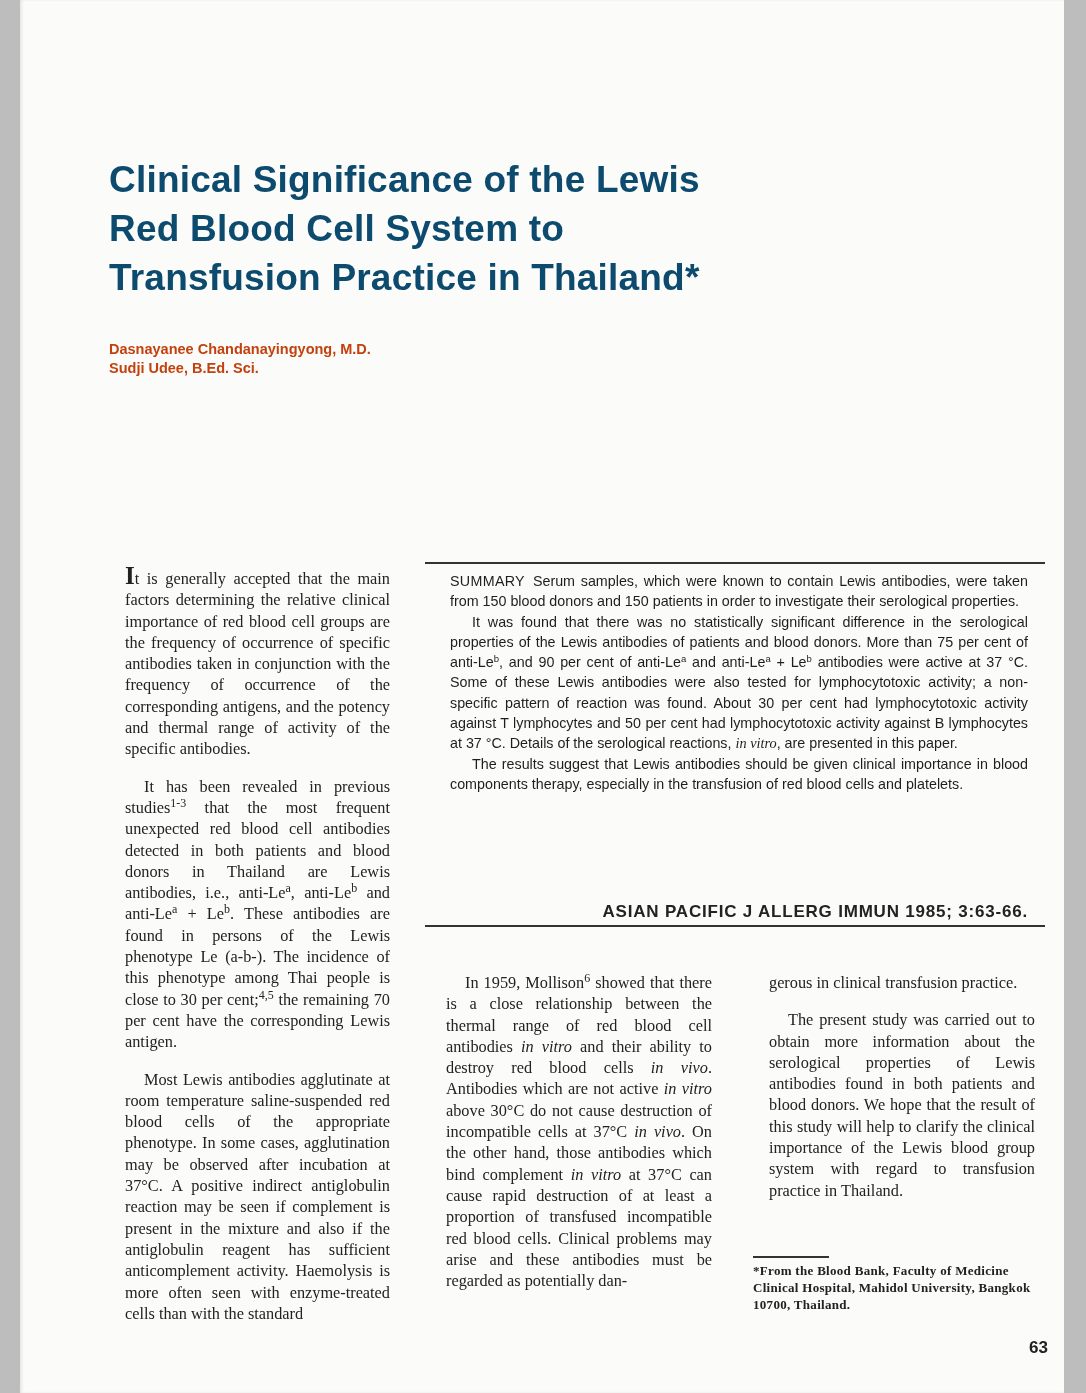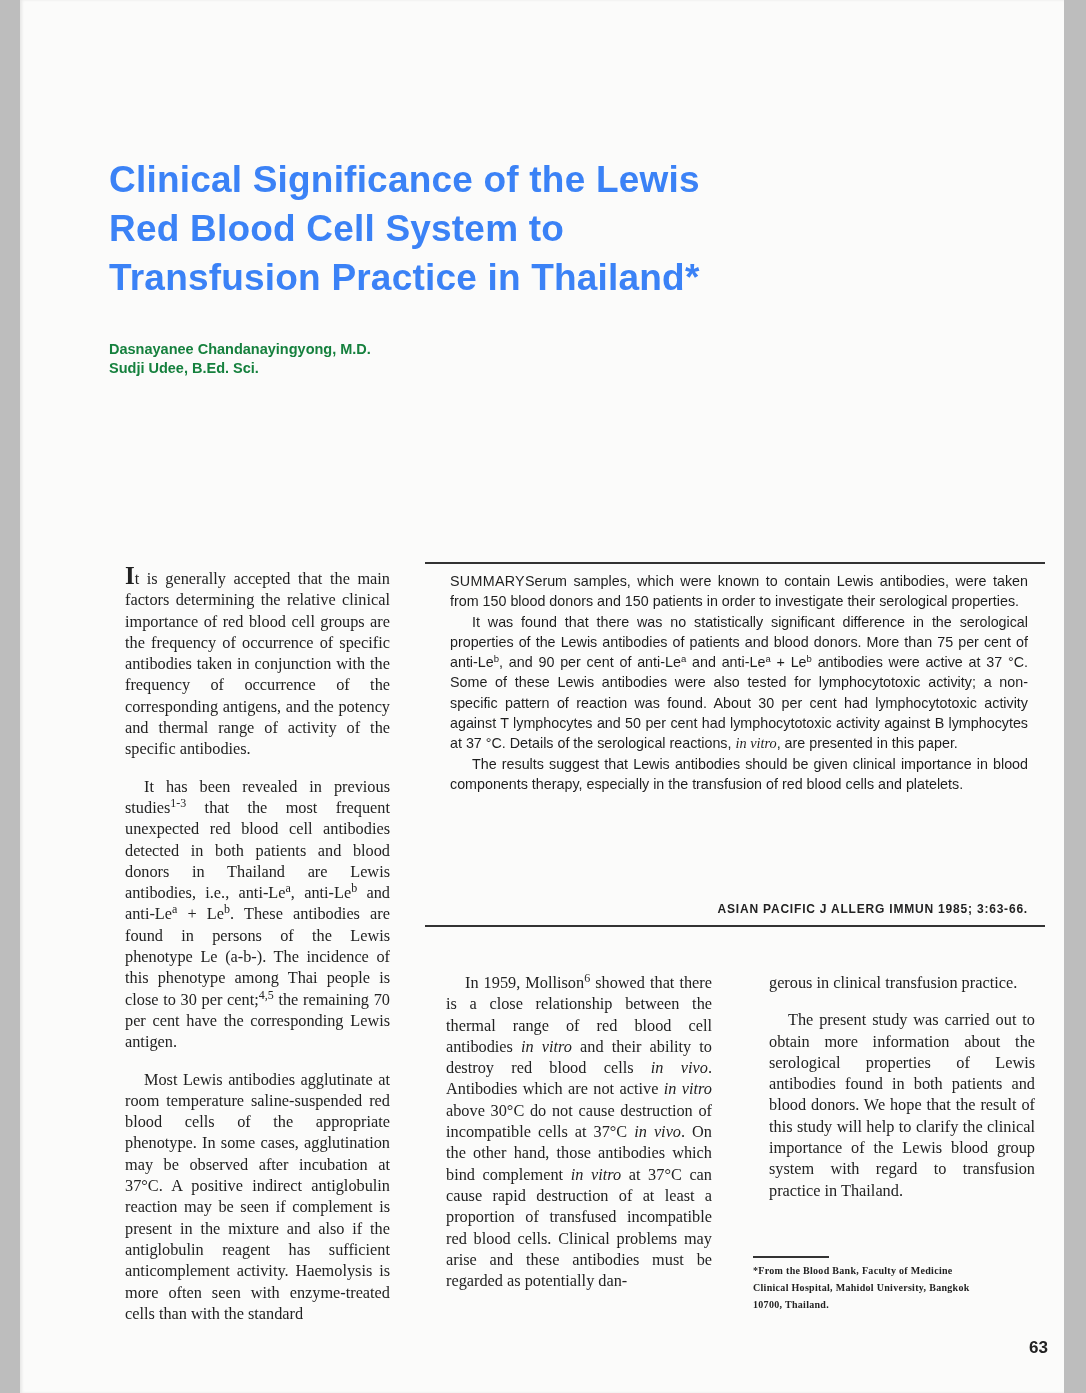--- a/index.html
+++ b/index.html
@@ -1,46 +1,46 @@
 <!DOCTYPE html>
 <html><head>
   <meta charset="utf-8">
   <style>
     html, body { margin:0; padding:0; }
     body { width:1086px; height:1393px; background:#bdbdbd; position:relative; overflow:hidden; font-family:"Liberation Serif", serif; color:#1a1a1a; }
     .page { position:absolute; left:20px; top:0; width:1044px; height:1393px; background:#fbfbfa; box-shadow: inset 2px 0 3px rgba(0,0,0,0.08); }
     .abs { position:absolute; }
 
-    .title { left:89px; top:155px; width:720px; font-family:"Liberation Sans", sans-serif; font-weight:bold; font-size:37px; line-height:49px; color:#3b82f6; letter-spacing:0.2px; }
+    .title { left:89px; top:155px; width:720px; font-family:"Liberation Sans", sans-serif; font-weight:bold; font-size:37px; line-height:49px; color:#0c4a6e; letter-spacing:0.2px; }
     .title div { white-space:nowrap; }
-    .authors { left:89px; top:340px; font-family:"Liberation Sans", sans-serif; font-weight:bold; font-size:14.5px; line-height:19px; color:#15803d; }
+    .authors { left:89px; top:340px; font-family:"Liberation Sans", sans-serif; font-weight:bold; font-size:14.5px; line-height:19px; color:#c2410c; }
     .authors div { white-space:nowrap; }
 
     .col { font-size:16.3px; line-height:21.3px; text-align:justify; color:#222; }
     .col p { margin:16px; }
     .col p.ind { text-indent:19px; }
     .col .drop { font-size:25px; font-weight:bold; line-height:14px; }
     .col sup { font-size:12px; line-height:0; vertical-align:6px; }
     .col i { font-style:italic; }
 
     .c1 { left:89px; top:552px; width:297px; }
     .c2 { left:410px; top:956px; width:298px; }
     .c3 { left:733px; top:956px; width:298px; }
 
     .rule { position:absolute; height:1.5px; background:#333; }
     .summary { left:430px; top:571px; width:578px; font-family:"Liberation Sans", sans-serif; font-size:14.3px; line-height:20.3px; color:#1e1e1e; text-align:justify; }
     .summary p { margin:0; }
     .summary p.ind { text-indent:22px; }
-    .summary .label { letter-spacing:0.3px; }
+    .summary .label { letter-spacing:0.3px; margin-right:8px; }
     .summary sup { font-size:9.5px; line-height:0; vertical-align:5px; }
     .summary i { font-family:"Liberation Serif", serif; font-style:italic; }
-    .citation { left:430px; top:902px; width:578px; text-align:right; font-family:"Liberation Sans", sans-serif; font-size:12px; letter-spacing:0.8px; color:#222; font-weight:bold; }
+    .citation { left:430px; top:902px; width:578px; text-align:right; font-family:"Liberation Sans", sans-serif; font-size:17px; letter-spacing:0.8px; color:#222; font-weight:bold; }
 
     .fn-rule { left:733px; top:1256px; width:76px; height:1.5px; background:#333; }
-    .footnote { left:733px; top:1262px; width:300px; font-size:10px; line-height:17px; color:#222; font-weight:bold; letter-spacing:0.3px; }
+    .footnote { left:733px; top:1262px; width:300px; font-size:13px; line-height:17px; color:#222; font-weight:bold; letter-spacing:0.3px; }
     .footnote div { white-space:nowrap; }
     .pageno { left:1009px; top:1338px; font-family:"Liberation Sans", sans-serif; font-weight:bold; font-size:17px; color:#222; }
   </style>
 </head>
 <body>
 
 <div class="page">
 
   <div class="abs title">
     <div>Clinical Significance of the Lewis</div>

